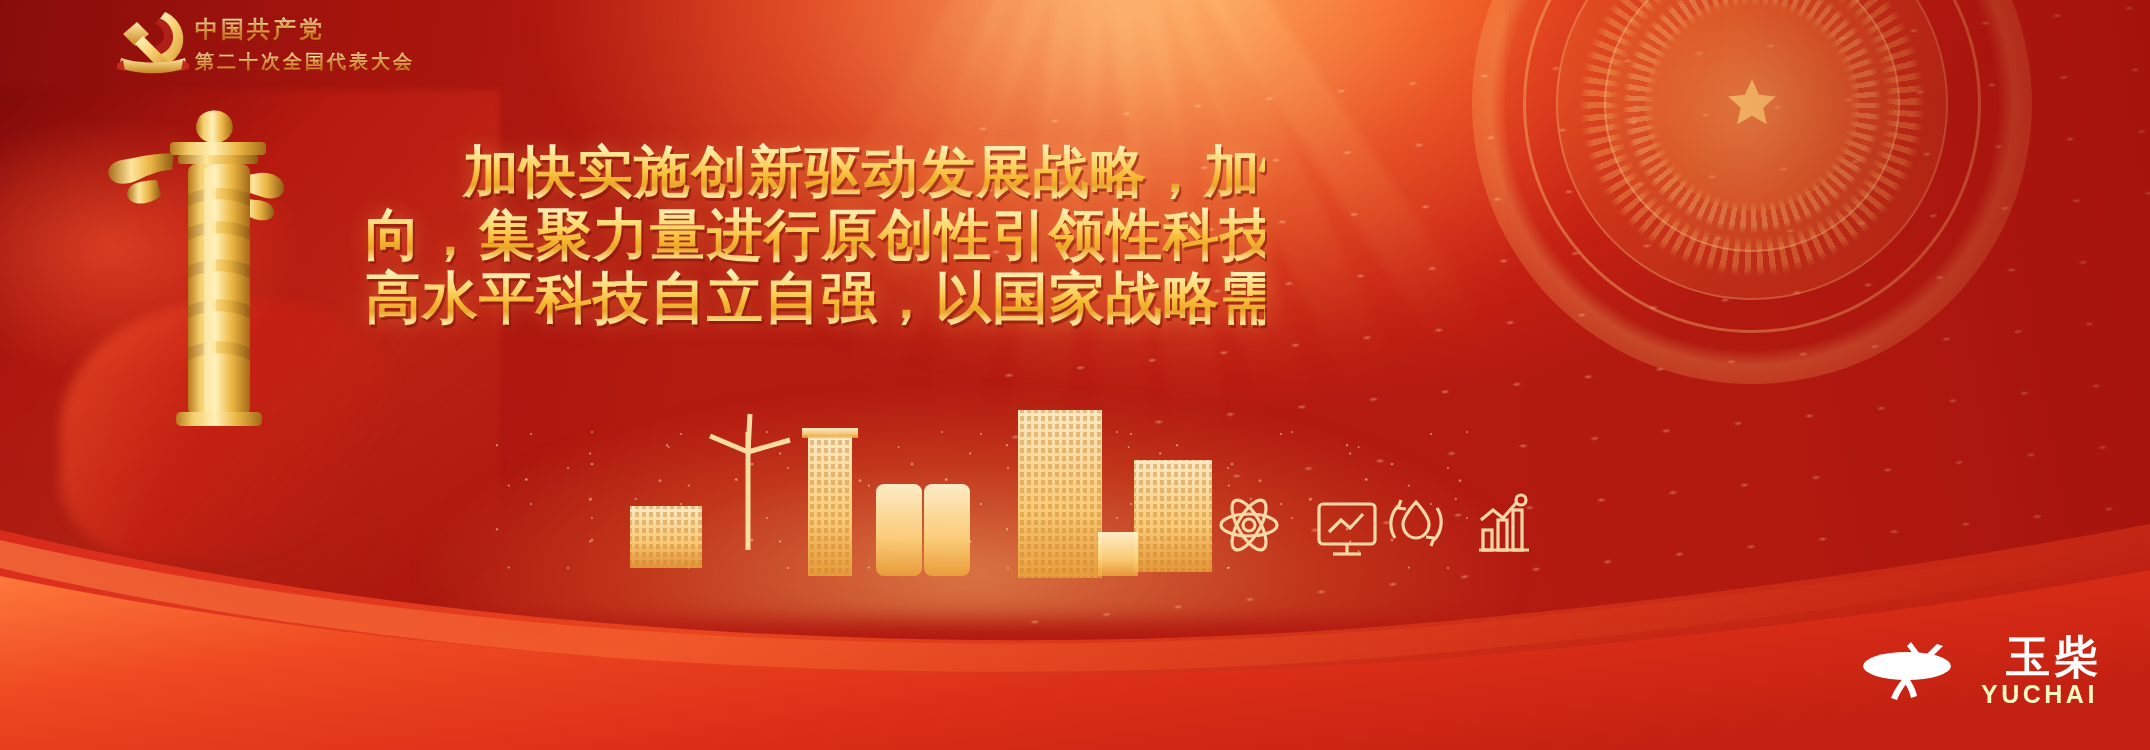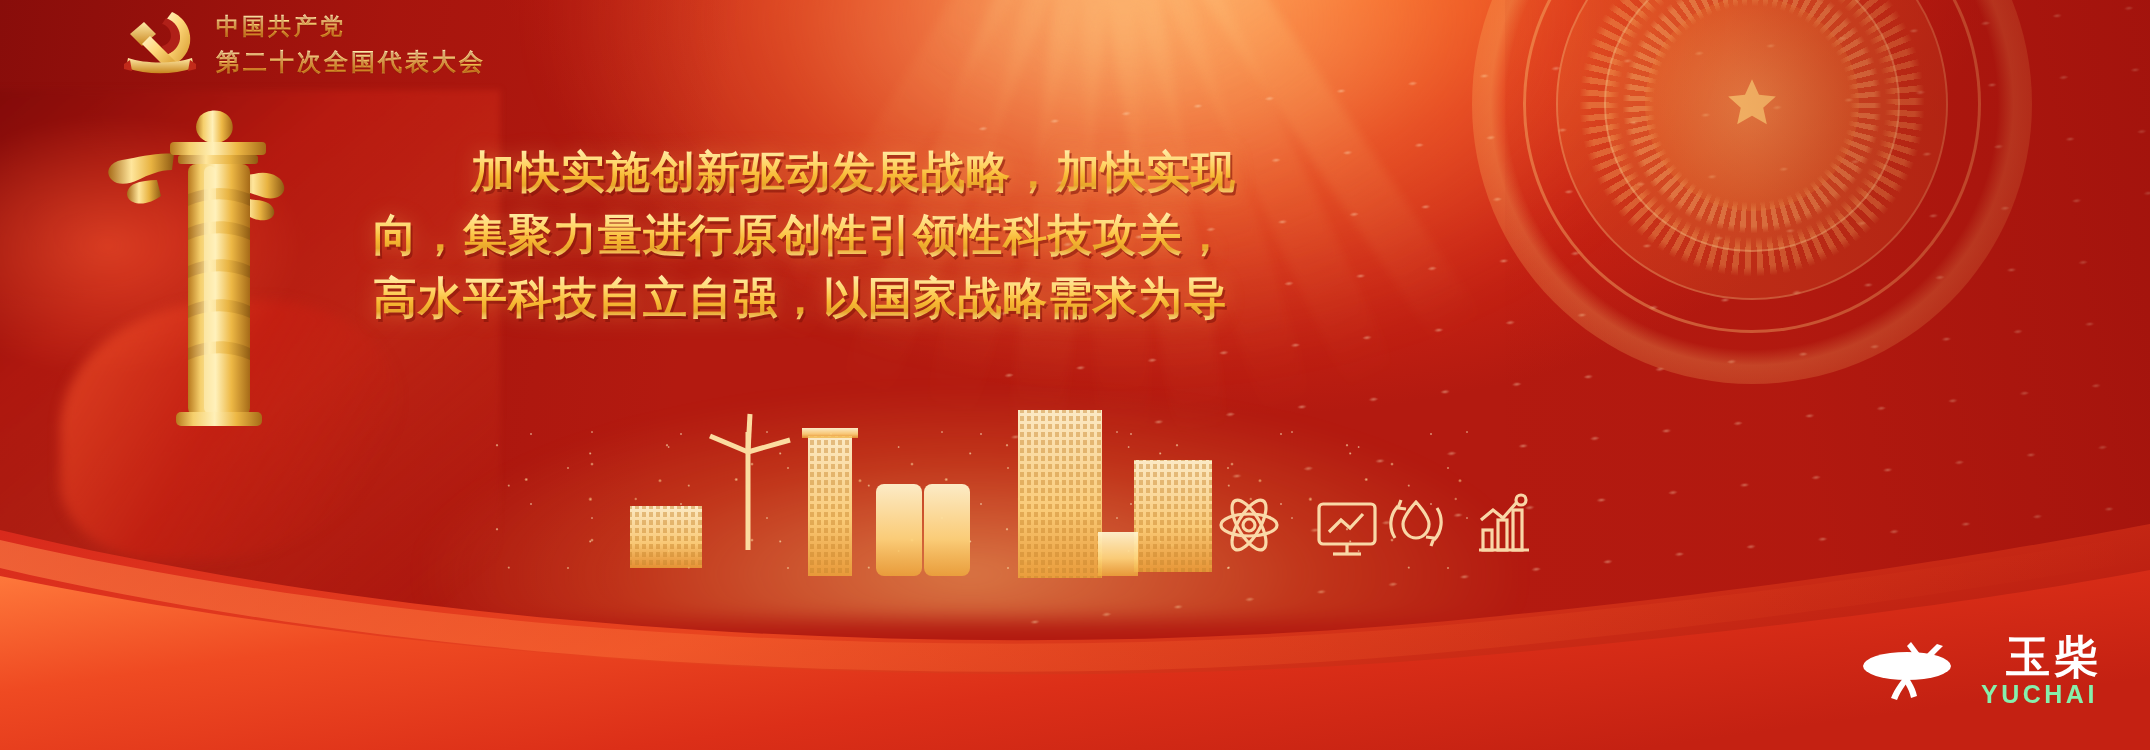--- a/index.html
+++ b/index.html
@@ -149,83 +149,82 @@
   }
 
   .skyline{ position:absolute; left:600px; bottom:170px; width:720px; height:180px; }
   .techicons{ position:absolute; left:1215px; bottom:180px; width:330px; height:90px; }
 
   
   .bottom-wave{ position:absolute; left:0; bottom:0; width:100%; height:330px; }
 
   
   .cpc-logo{
-    position:absolute; left:118px; top:6px;
-    display:flex; align-items:center; gap:14px;
+    position:absolute; left:111px; top:6px;
+    display:flex; align-items:center; 
   }
   .cpc-emblem{ width:84px; height:72px; flex:0 0 auto; }
   .cpc-text{ display:flex; flex-direction:column; gap:4px; padding-top:4px; }
   .cpc-line1, .cpc-line2{
     font-family:"Liberation Serif","DejaVu Serif",serif;
     font-weight:bold;
     letter-spacing:3px;
     background:linear-gradient(180deg,#fff3c4 0%,#ffd873 28%,#e0a податок 0%);
     background:linear-gradient(180deg,#fff6d0 0%,#ffdf8d 30%,#f2b84a 58%,#d98f24 80%,#ffe9a8 100%);
     -webkit-background-clip:text; background-clip:text;
     color:transparent;
     -webkit-text-fill-color:transparent;
     text-shadow:0 1px 0 rgba(120,20,8,.28);
     white-space:nowrap;
   }
   .cpc-line1{ font-size:23px; }
-  .cpc-line2{ font-size:24px; }
+  .cpc-line2{ font-size:19px; }
 
   
   .headline{
     position:absolute; left:365px; top:140px;
     width:900px;
   }
   .hl-line{
     font-family:"Liberation Sans","DejaVu Sans",sans-serif;
     font-weight:bold;
-    font-size:44px;
+    font-size:56px;
     line-height:63px;
     letter-spacing:1px;
     white-space:nowrap;
     background:linear-gradient(180deg,
       #fff8d8 0%,
       #ffe9a0 18%,
       #ffd363 40%,
       #f7b833 58%,
       #e8a52a 72%,
       #ffe49a 90%,
       #ffd775 100%);
     -webkit-background-clip:text; background-clip:text;
     color:transparent; -webkit-text-fill-color:transparent;
     filter:drop-shadow(2px 3px 0 rgba(126,16,8,.55)) drop-shadow(0 0 10px rgba(255,190,90,.30));
-    margin-left:8px;
   }
   .hl-line.indent{ padding-left:98px; }
 
   
   .yuchai{
     position:absolute; right:48px; bottom:42px;
     display:flex; align-items:center; gap:14px;
   }
   .yuchai-mark{ width:108px; height:74px; flex:0 0 auto; }
   .yuchai-words{ display:flex; flex-direction:column; align-items:flex-start; gap:1px; }
   .yuchai-cn{
     font-family:"Liberation Sans","DejaVu Sans",sans-serif;
     font-weight:bold; font-size:44px; line-height:46px;
     color:#ffffff; letter-spacing:4px;margin-left:25px;
   }
   .yuchai-en{
     font-family:"Liberation Sans","DejaVu Sans",sans-serif;
     font-weight:bold; font-size:25px; line-height:27px;
-    color:#86efac; letter-spacing:3.5px;
+    color:#fef9c3; letter-spacing:3.5px;
   }
 </style>
 </head>
 <body>
 
 <div id="banner">
 
   <div class="bg-base"></div>
   <div class="top-glow"></div>
 

